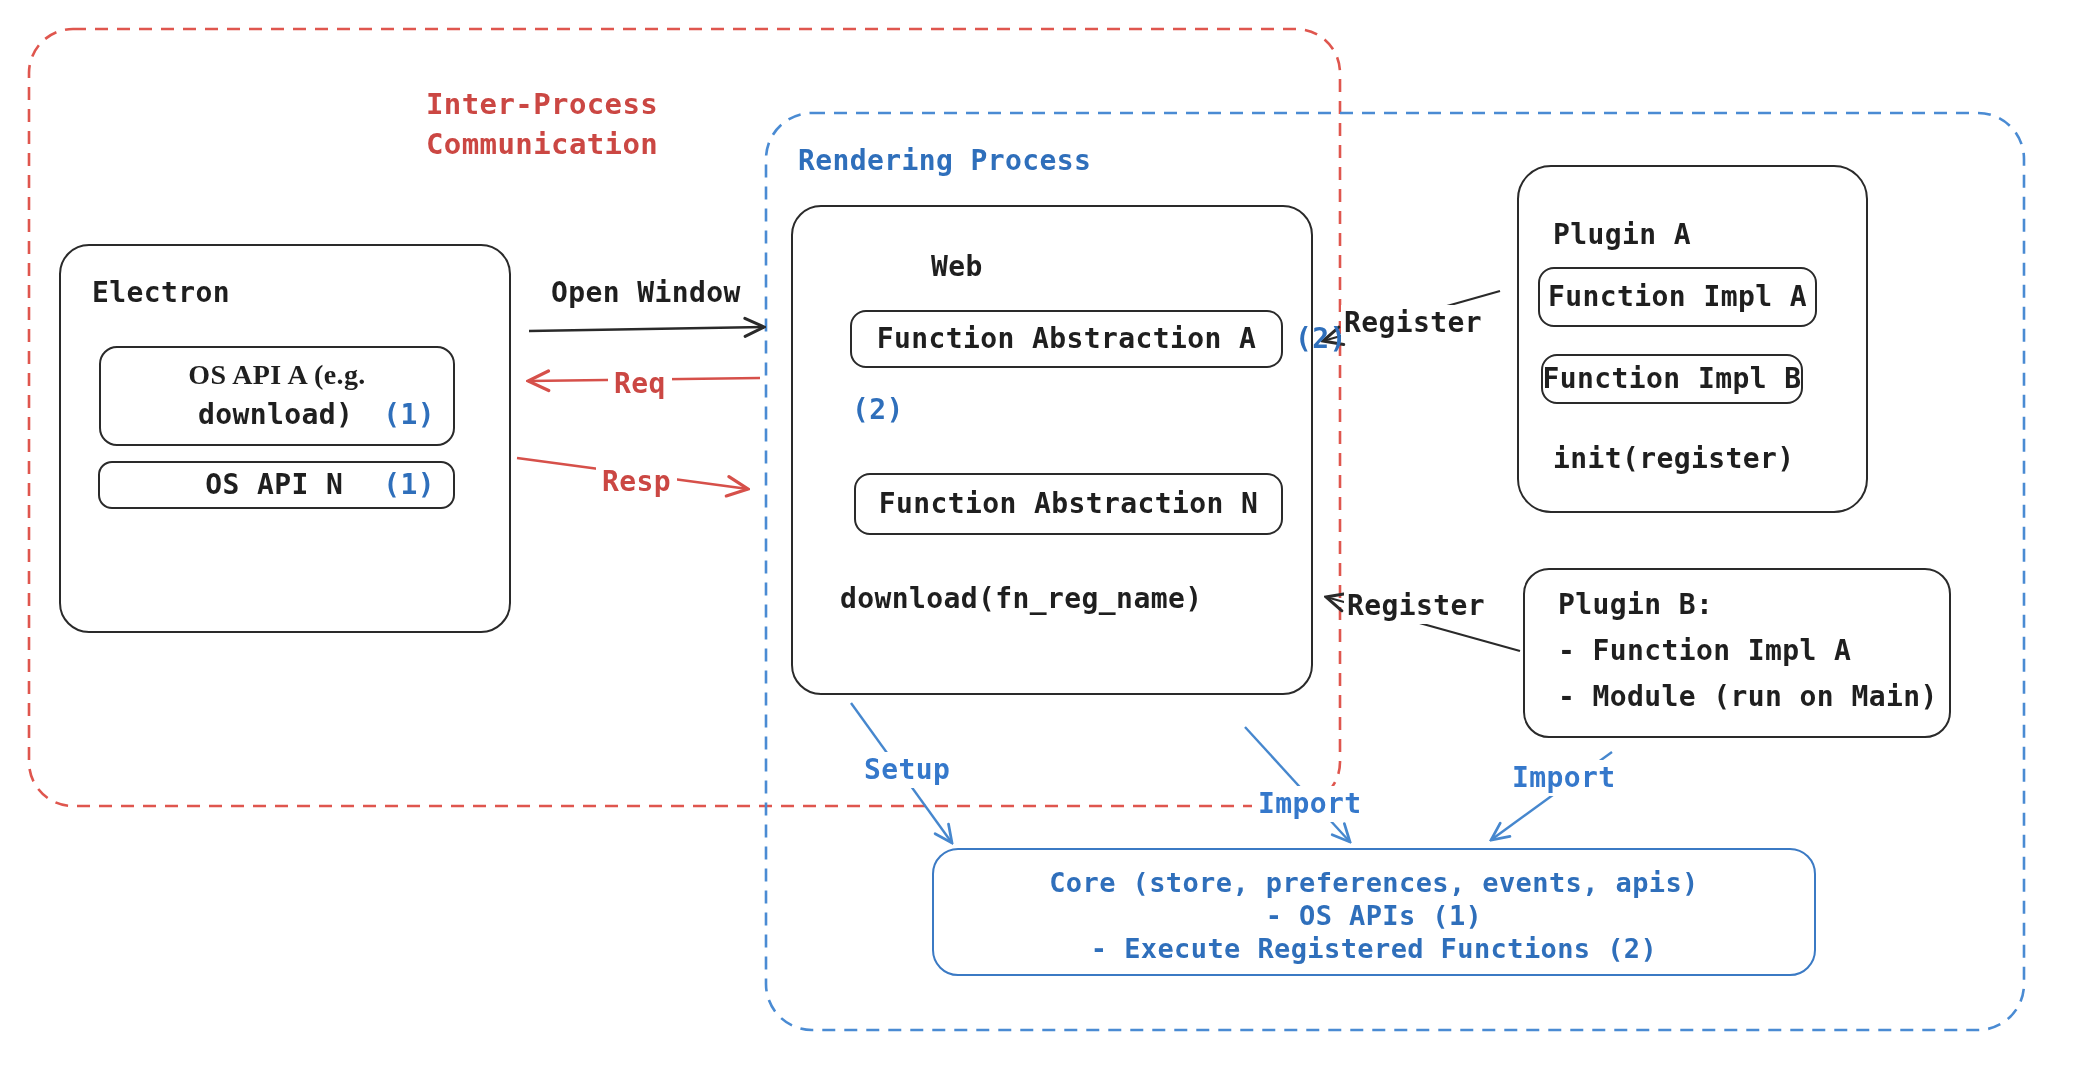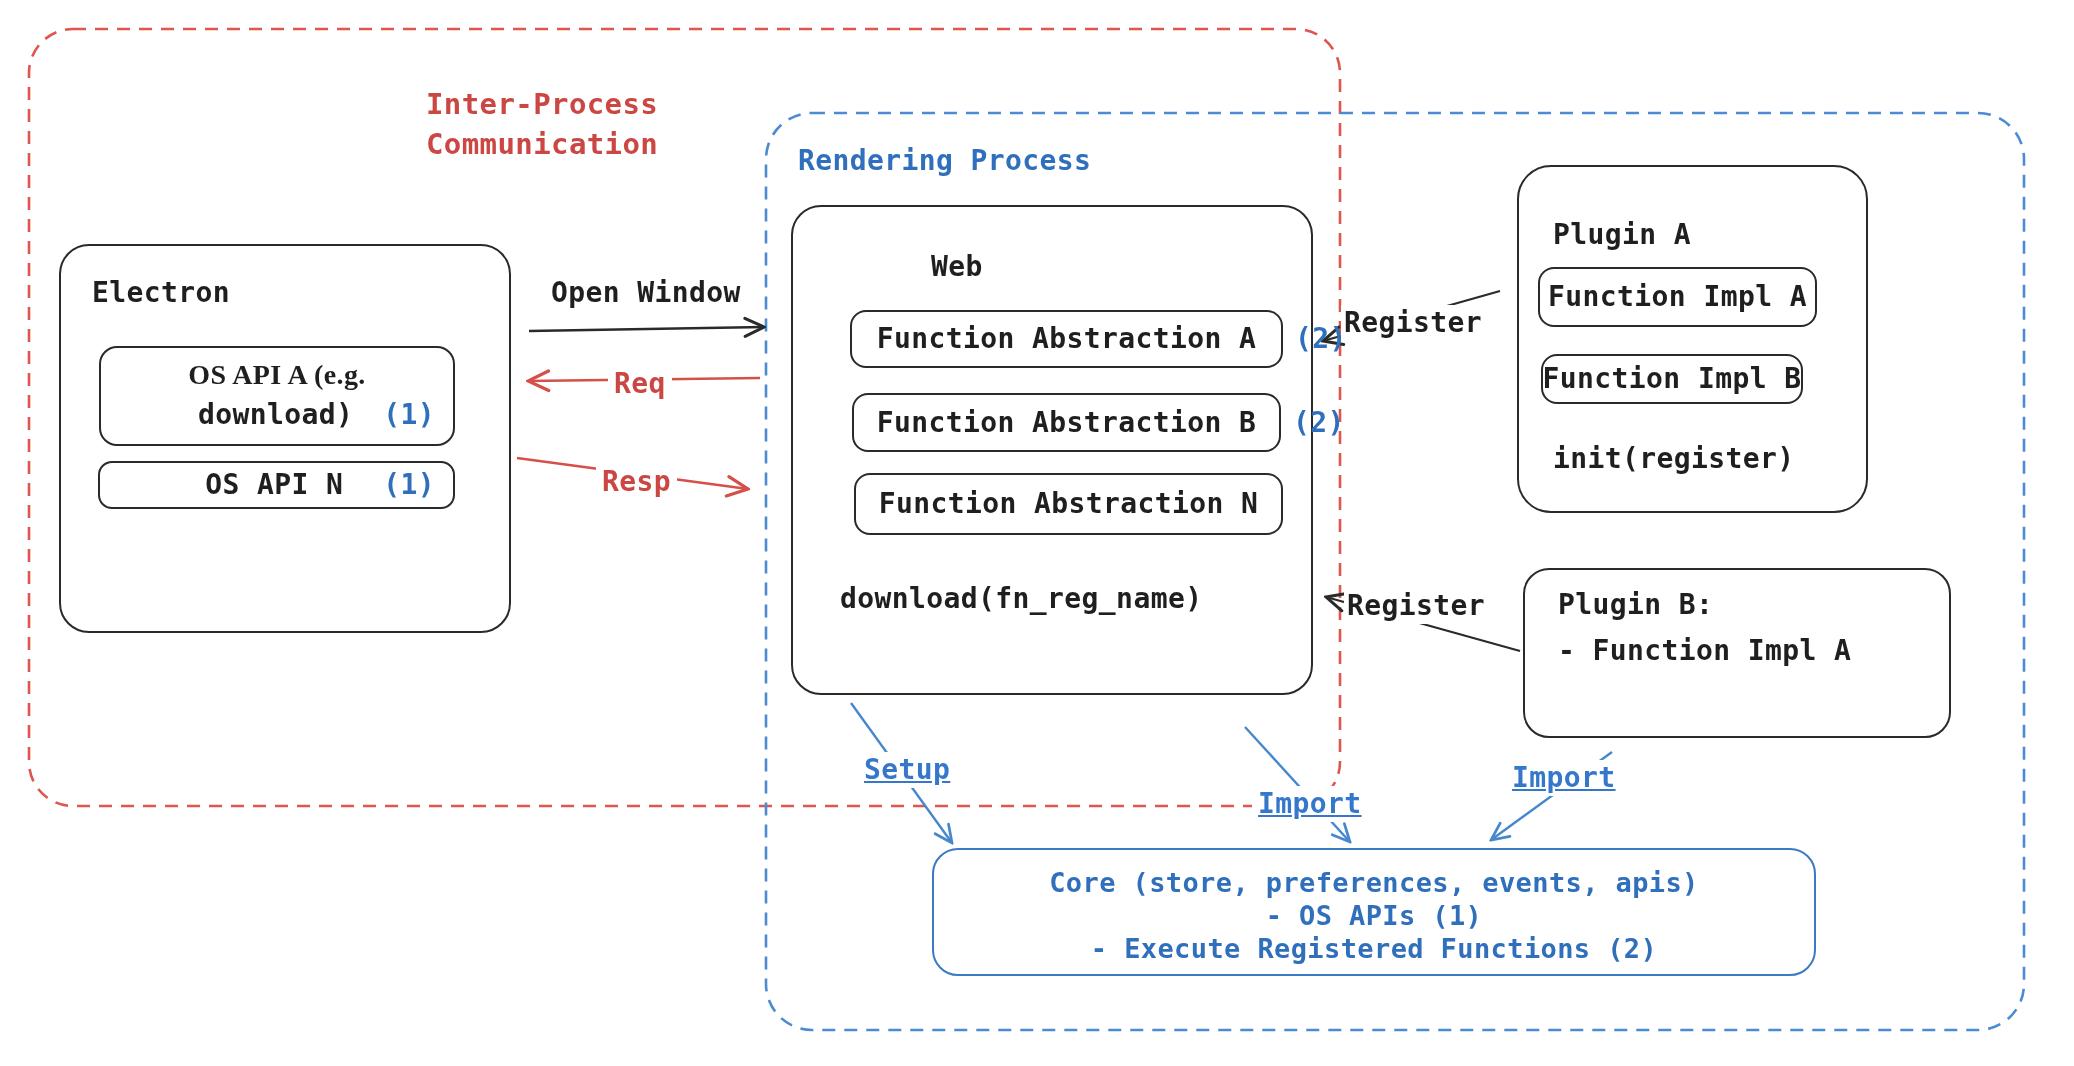--- a/index.html
+++ b/index.html
@@ -13,21 +13,21 @@
     position:absolute; font-weight:bold; font-size:28px; color:#1f1f1f;
     letter-spacing:0.4px; white-space:nowrap; line-height:1.2;
   }
   .box {
     position:absolute; border:2.6px solid #2a2a2a; box-sizing:border-box;
     background:transparent;
   }
   .center { display:flex; align-items:center; justify-content:center; }
   .red  { color:#cb4743; }
   .blue { color:#2f6fbb; }
-  .blue-bright { color:#3578cb;text-decoration:underline; }
+  .blue-bright { color:#3578cb; }
   .tag { background:#ffffff; padding:1px 6px; }
   .pre { white-space:pre-line; }
   .ref { color:#2f6fbb; }
   
   #os-api-a-line2 { display:flex; justify-content:flex-end; gap:30px; padding-right:18px; }
   #os-api-n-box .row { display:flex; justify-content:flex-end; gap:40px; padding-right:18px; align-items:center; height:100%; }
   
   .fa-row { position:absolute; display:flex; align-items:center; gap:12px;padding-left:30px; }
   .fa-box { border:2.4px solid #2a2a2a; border-radius:16px; box-sizing:border-box;
             display:flex; align-items:center; justify-content:center; }
@@ -93,40 +93,40 @@
   </div>
 
   <div class="box" style="left:791px; top:205px; width:522px; height:490px; border-radius:30px;"></div>
   <div class="t" style="left:931px; top:250px;">Web</div>
 
   <div class="fa-row" style="left:820px; top:310px;">
     <div class="fa-box t" style="position:static; width:433px; height:58px;">Function Abstraction A</div>
     <span class="t ref" style="position:static;">(2)</span>
   </div>
   <div class="fa-row" style="left:822px; top:393px;">
-    <div class="fa-box t" style="position:static; width:429px; height:59px;">Function Abstraction B</div>
     <span class="t ref" style="position:static;">(2)</span>
   </div>
   <div class="fa-row" style="left:824px; top:473px;">
     <div class="fa-box t" style="position:static; width:429px; height:62px;">Function Abstraction N</div>
     <span class="t ref" style="position:static;"></span>
   </div>
 
   <div class="t" style="left:840px; top:582px;">download(fn_reg_name)</div>
 
   <div class="box" style="left:1517px; top:165px; width:351px; height:348px; border-radius:34px;"></div>
   <div class="t" style="left:1553px; top:218px;">Plugin A</div>
   <div class="box center t" style="left:1538px; top:267px; width:279px; height:60px; border-radius:16px; border-width:2.4px;">Function Impl A</div>
   <div class="box center t" style="left:1541px; top:354px; width:262px; height:50px; border-radius:16px; border-width:2.4px;">Function Impl B</div>
   <div class="t" style="left:1553px; top:442px;">init(register)</div>
 
   <div class="box" id="plugin-b-box" style="left:1523px; top:568px; width:428px; height:170px; border-radius:26px;">
     <div class="lines t" style="position:static;">
       <div>Plugin B:</div>
       <div>- Function Impl A</div>
+      <div>- Module (run on Main)</div>
     </div>
   </div>
 
   <div class="box" id="core-box" style="left:932px; top:848px; width:884px; height:128px; border-radius:26px; border-width:2.2px;">
     <div class="lines t blue" style="position:static;">
       <div>Core (store, preferences, events, apis)</div>
       <div>- OS APIs (1)</div>
       <div>- Execute Registered Functions (2)</div>
     </div>
   </div>

